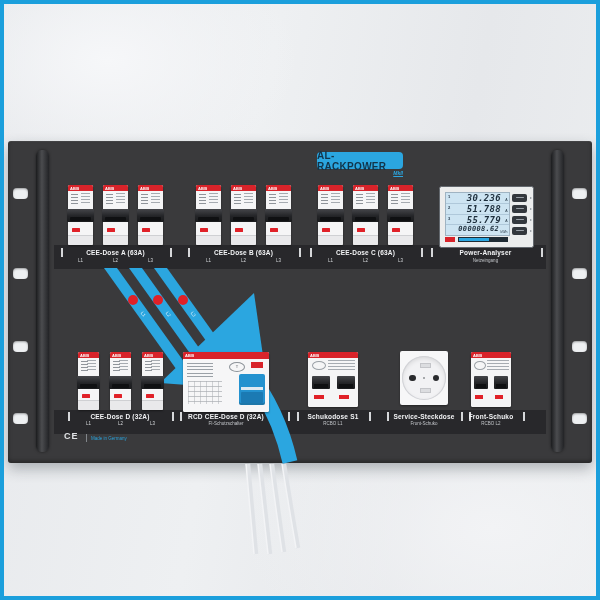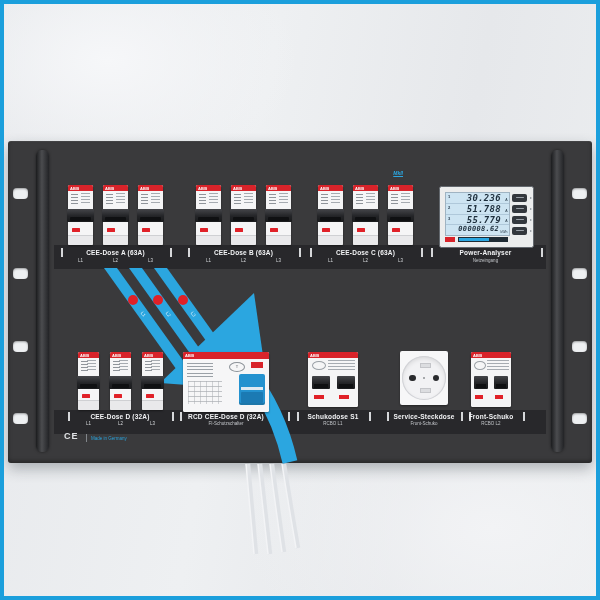--- a/index.html
+++ b/index.html
@@ -143,20 +143,21 @@
       <circle cx="158" cy="300" r="5" fill="#e02128"></circle>
       <circle cx="183" cy="300" r="5" fill="#e02128"></circle>
       <text x="142" y="315" transform="rotate(54 142 315)" font-size="4.5" fill="#eaf6fd" text-anchor="middle">L1</text>
       <text x="167" y="315" transform="rotate(54 167 315)" font-size="4.5" fill="#eaf6fd" text-anchor="middle">L2</text>
       <text x="192" y="315" transform="rotate(54 192 315)" font-size="4.5" fill="#eaf6fd" text-anchor="middle">L3</text>
       <path d="M160 383 L254 293 L268 391 Z" fill="#2ba6e0"></path>
       <path d="M241 363 Q277 405 290 462" stroke="#2ba6e0" stroke-width="15" fill="none"></path>
     </g>
   </svg>
 
+  <div class="badge">AL-RACKPOWER</div>
   <div class="badge-sub">MkII</div>
 
   <div class="dev mcb" style="left:68px;top:185px">
     <div class="band">
         <span class="abb">ABB</span>
       </div>
     <div class="m1"></div>
       <div class="m2"></div>
     <div class="toggle"></div>
     <div class="led"></div>

